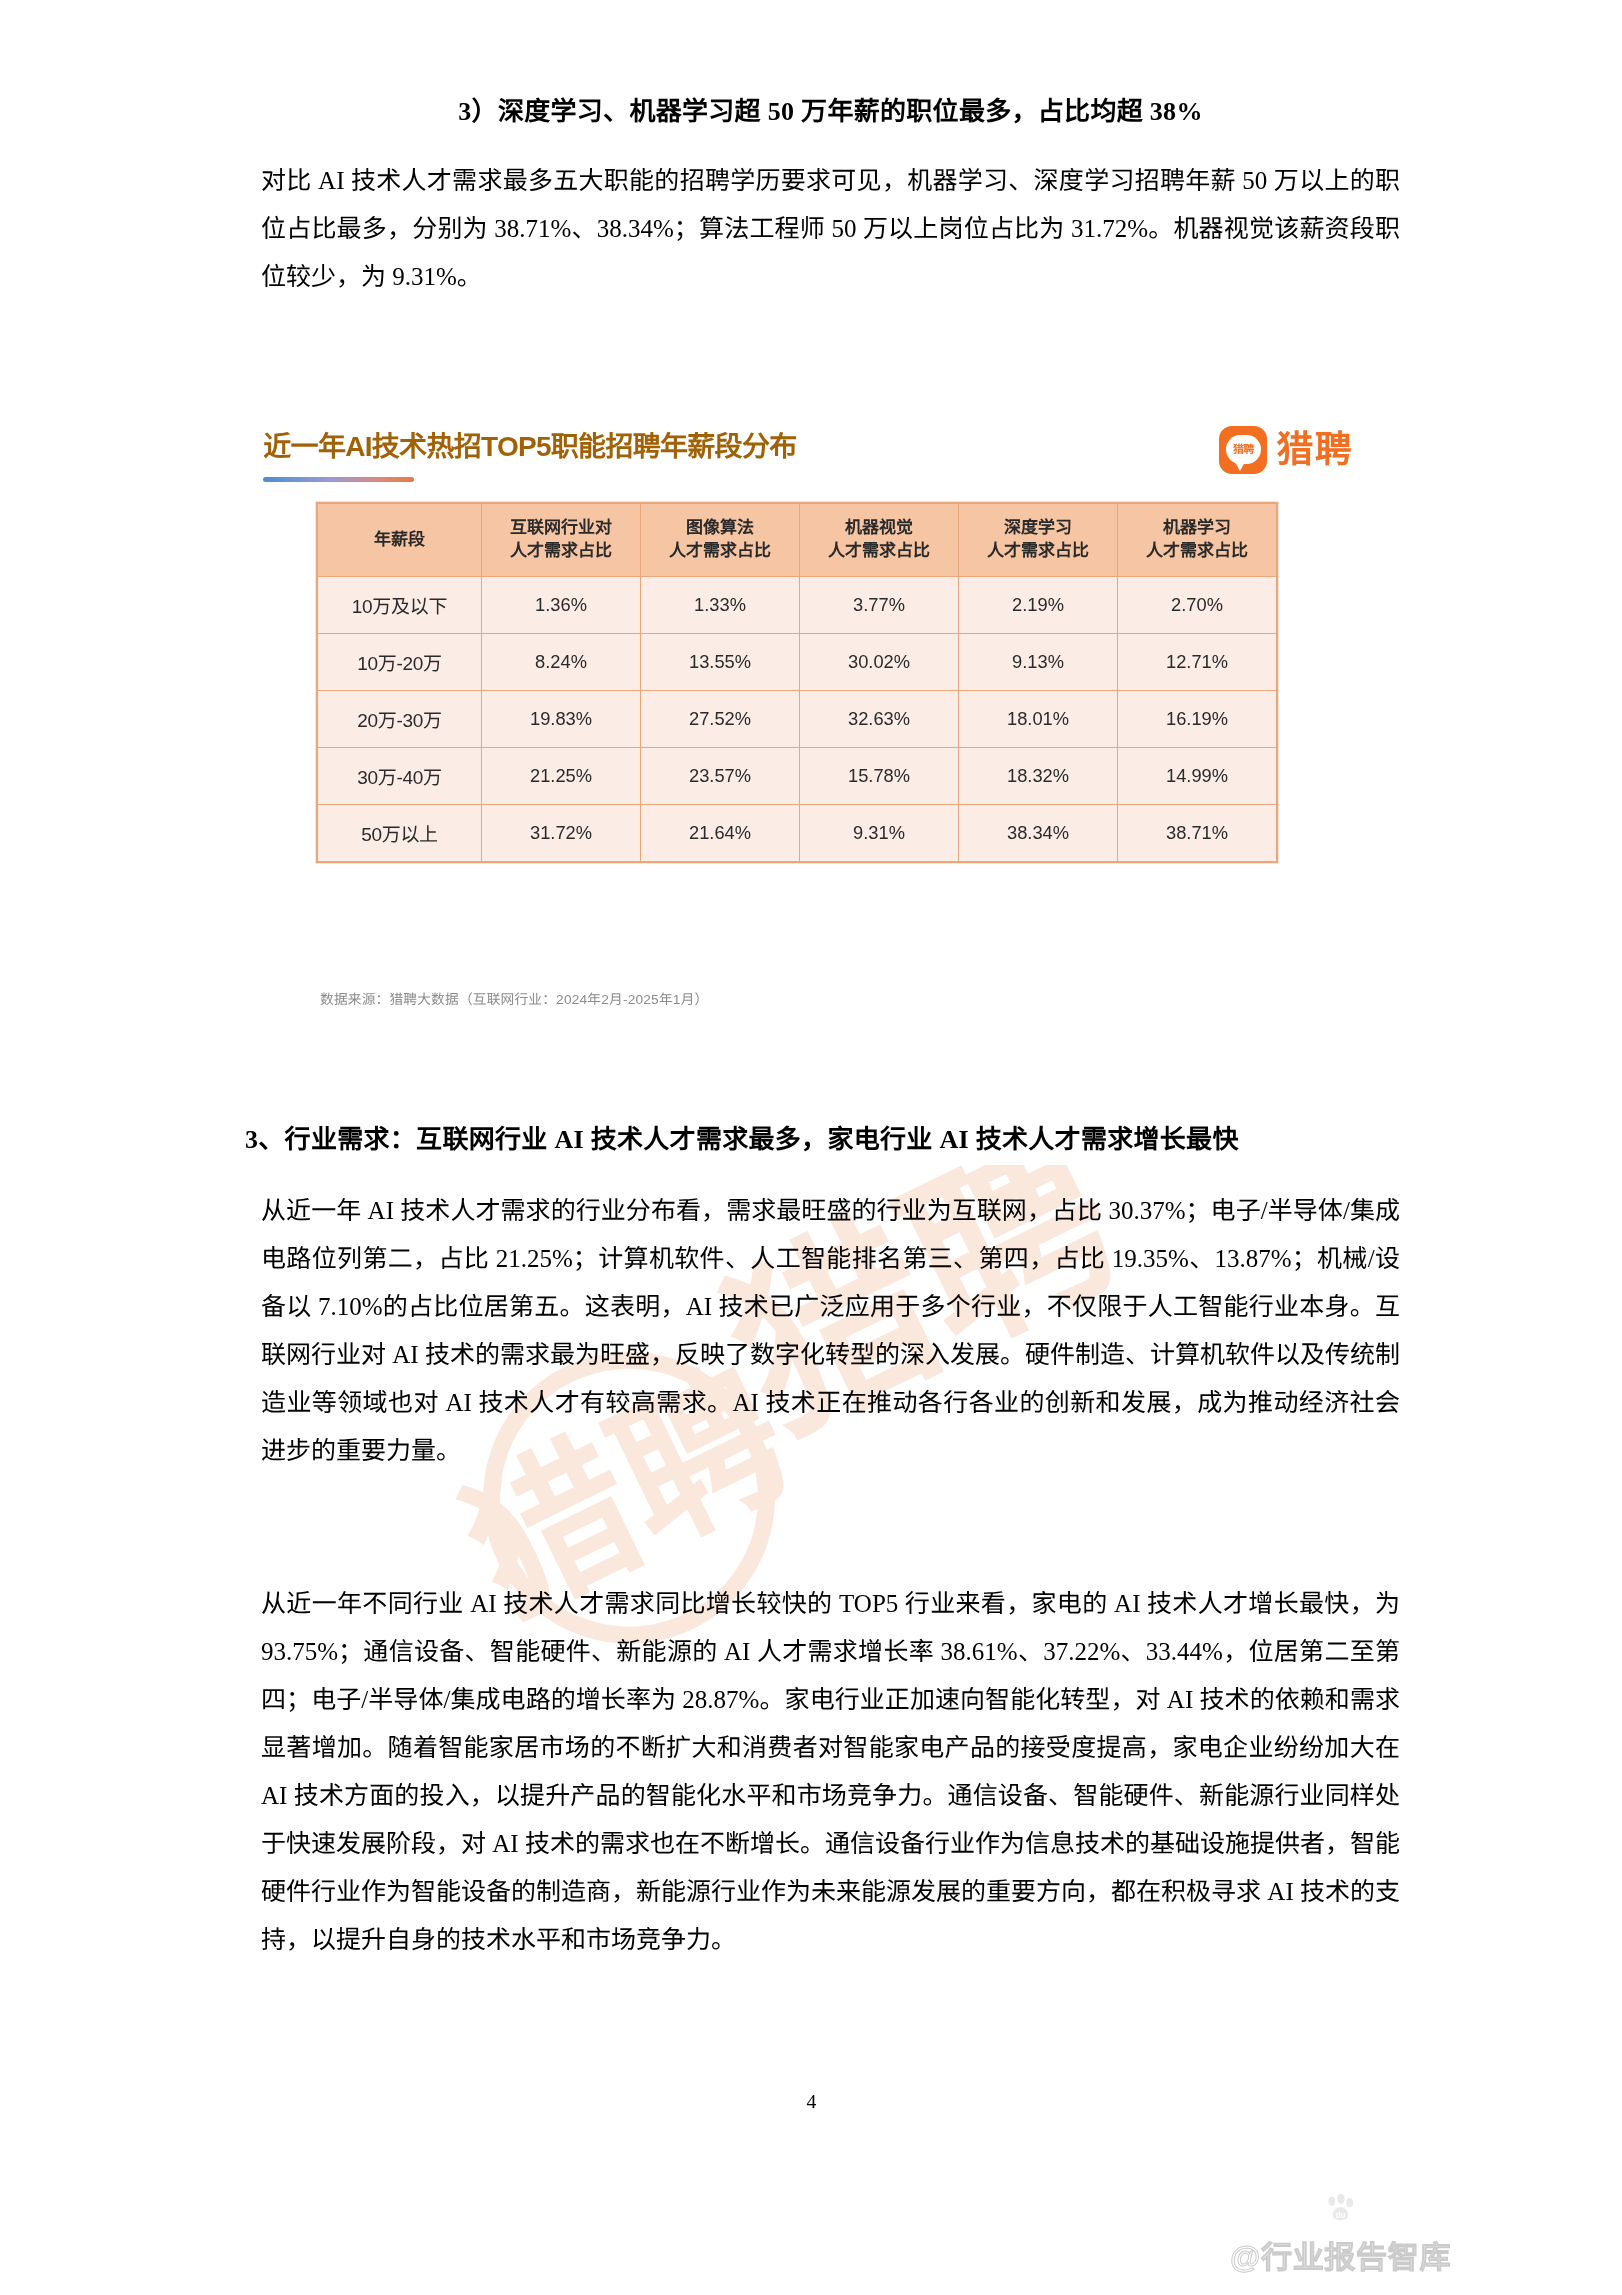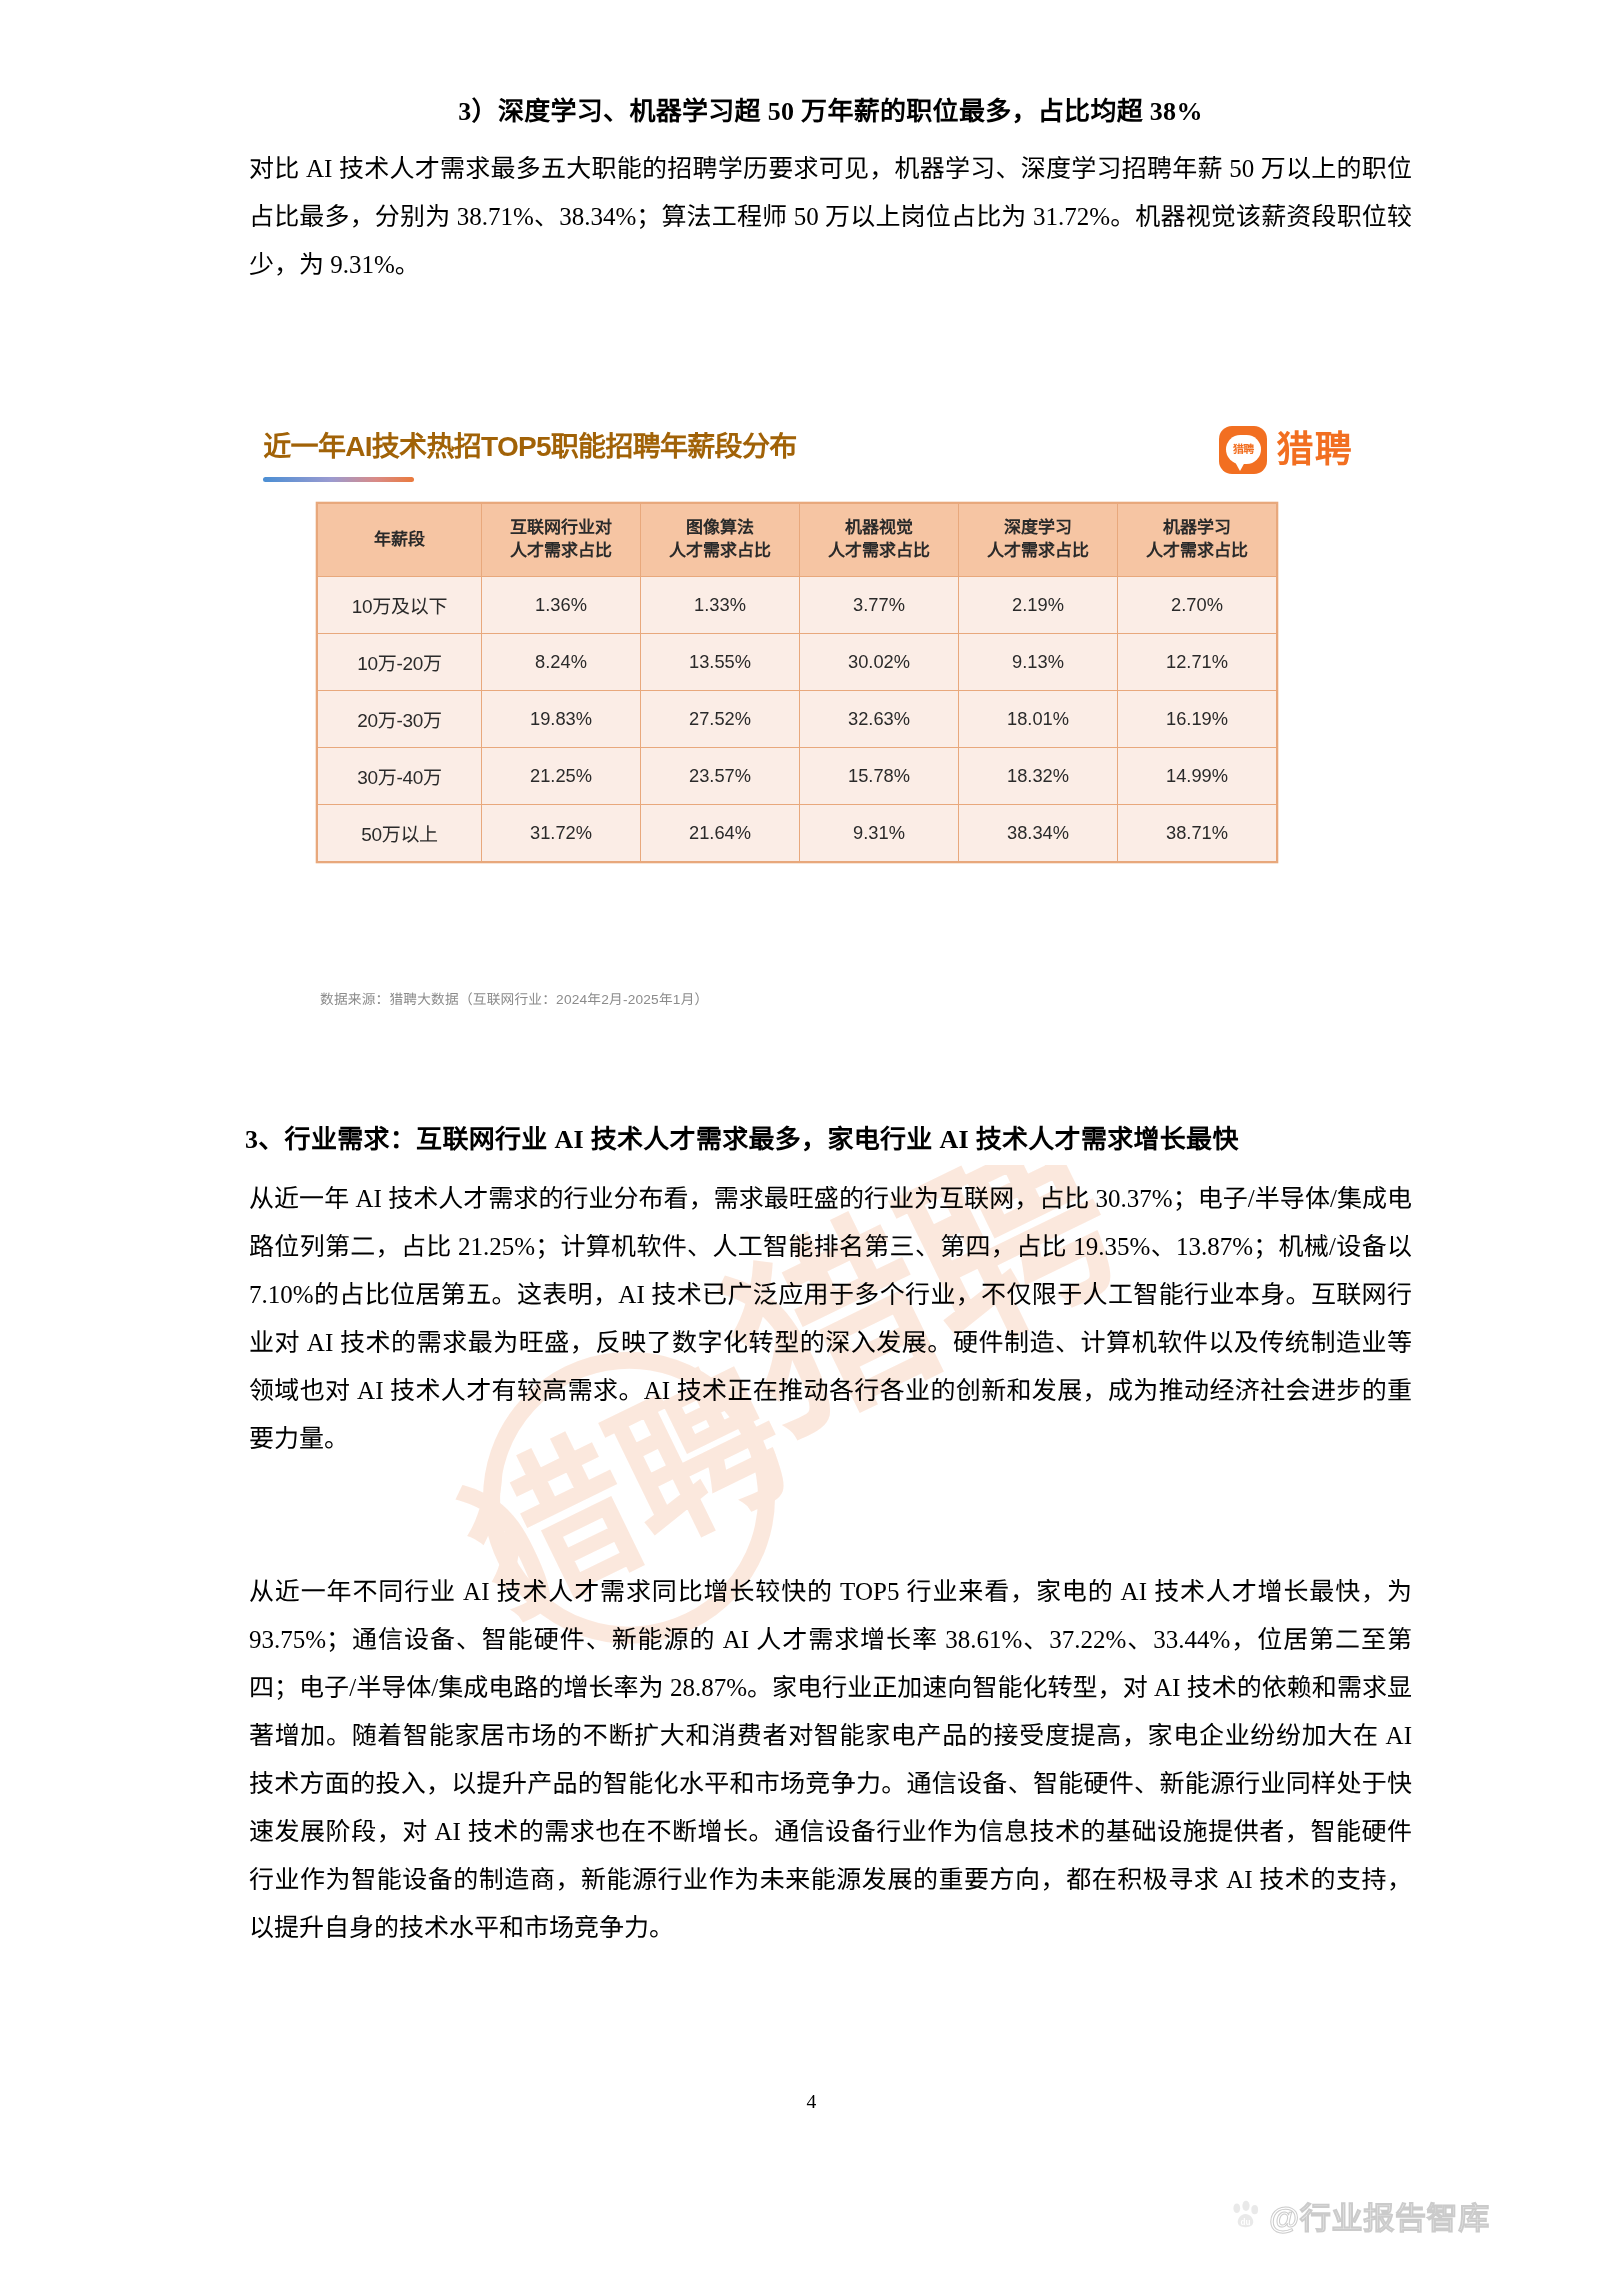--- a/index.html
+++ b/index.html
@@ -24,21 +24,21 @@
   .content{position:absolute;left:0;top:0;width:1623px;height:2295px;z-index:10;}
 
   .col{position:absolute;left:245px;width:1171px;}
 
   h3.sub-head{
     margin:0;font-size:26px;font-weight:bold;letter-spacing:0.3px;
     font-family:"Liberation Serif","DejaVu Serif",serif;
     line-height:1.5;white-space:nowrap;
   }
   p.body-text{
-    margin:4px;font-size:25px;line-height:1.92;
+    margin:16px;font-size:25px;line-height:1.92;
     text-align:justify;text-justify:inter-ideograph;
     font-family:"Liberation Serif","DejaVu Serif",serif;
   }
 
   
   .figure{position:absolute;left:245px;top:419px;width:1171px;}
   .fig-head{position:relative;height:79px;}
   .fig-title{
     position:absolute;left:18.3px;top:5.2px;
     font-family:"Liberation Sans","DejaVu Sans",sans-serif;
@@ -110,21 +110,21 @@
 
   
   .page-no{
     position:absolute;left:0;top:2091px;width:1623px;text-align:center;
     font-family:"Liberation Serif","DejaVu Serif",serif;font-size:19.6px;color:#000;
   }
 
   
   .foot-mark{
     position:absolute;left:1230px;top:2193px;
-    display:flex;align-items:center;gap:7.9px;z-index:6;
+    display:flex;align-items:center;gap:7.9px;z-index:6;flex-direction:column;
   }
   .paw{width:31px;height:31px;opacity:.30;}
   .foot-text{
     font-family:"Liberation Sans","DejaVu Sans",sans-serif;
     font-size:31px;font-weight:bold;letter-spacing:0.7px;
     color:transparent;
     -webkit-text-stroke:1px #c9c9c9;
     opacity:.95;white-space:nowrap;
   }
 </style>

